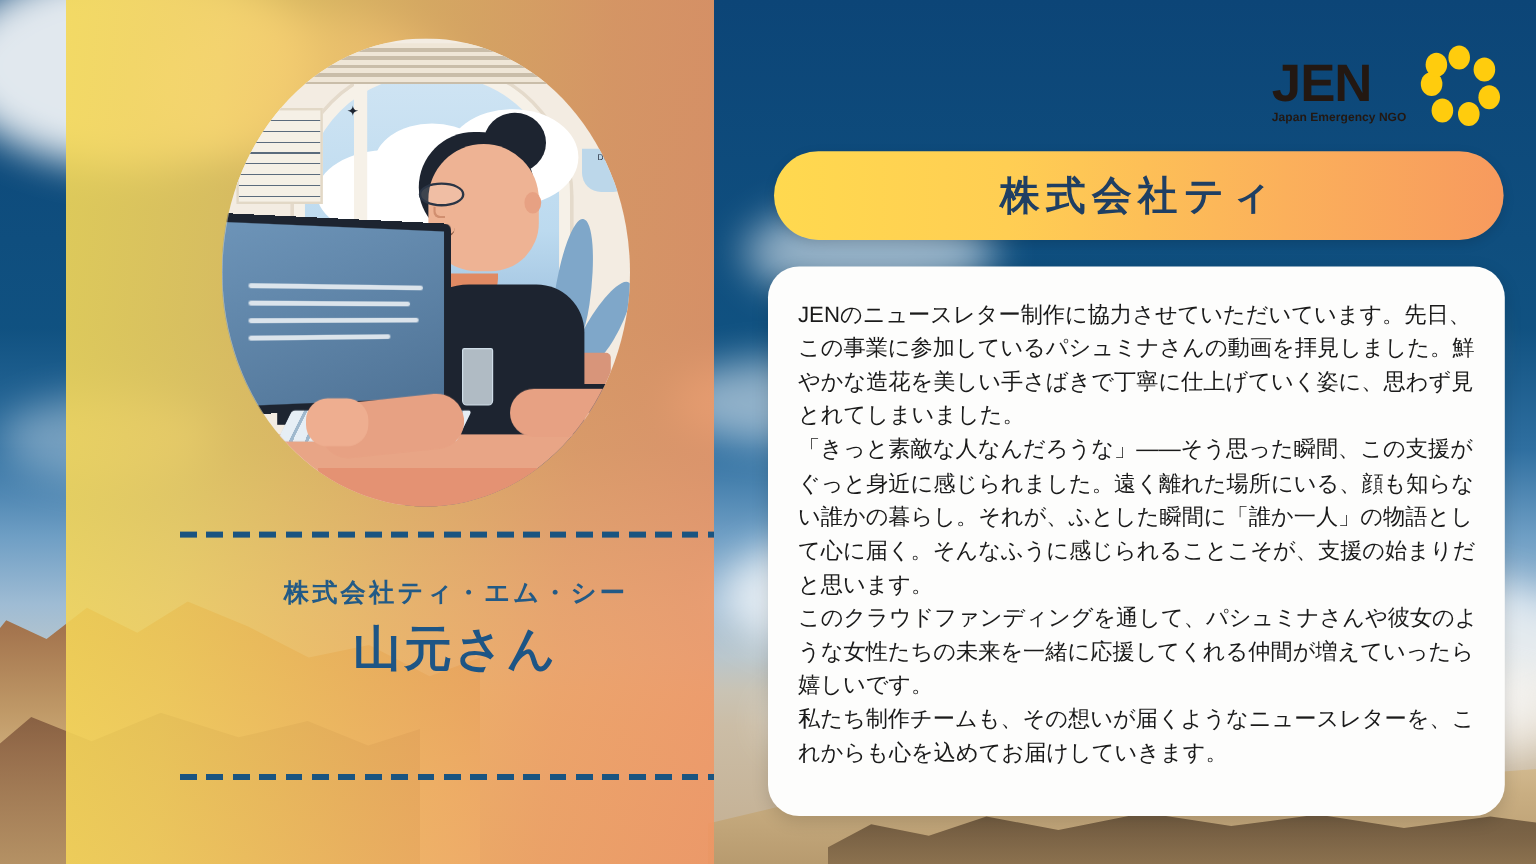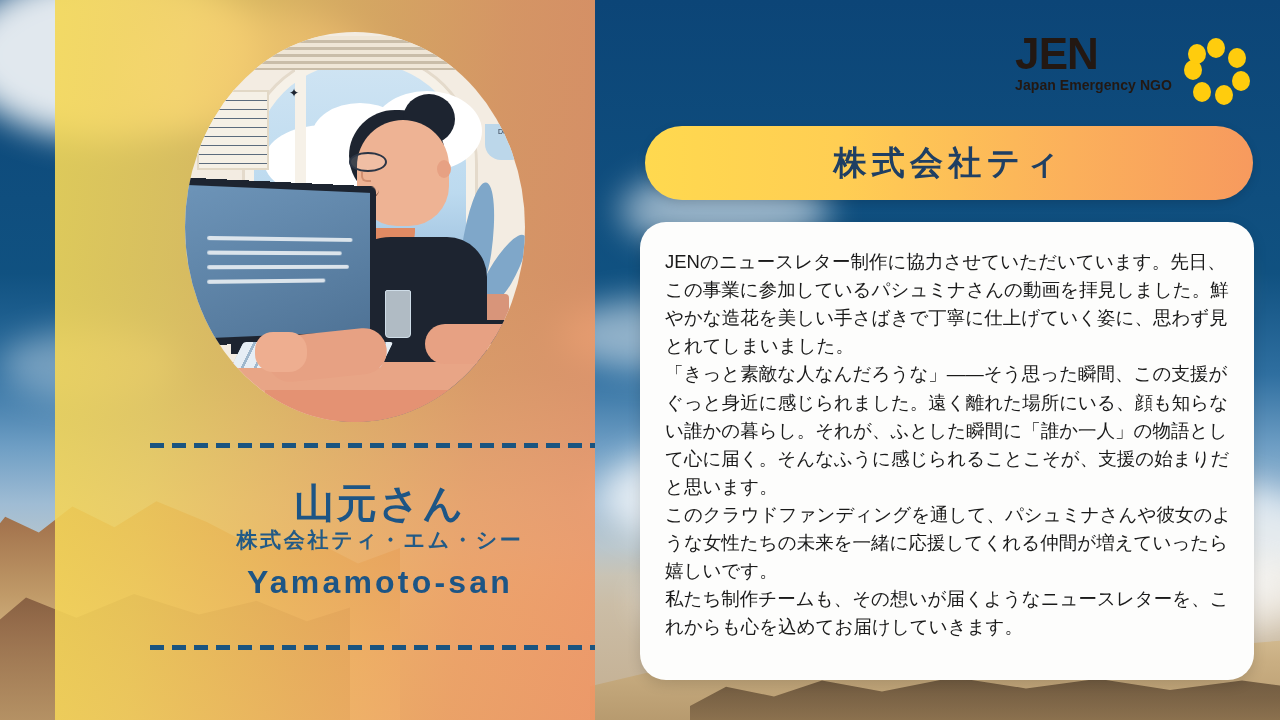--- a/index.html
+++ b/index.html
@@ -169,22 +169,22 @@
   #company {
     font-size:21px; letter-spacing:.13em; font-weight:600; color:#225a86;
     margin-bottom:10px;
   }
   #person-jp { font-size:40px; font-weight:700; letter-spacing:.06em; color:#1d5585; line-height:1.15; }
   #person-en { font-size:32px; font-weight:600; letter-spacing:.1em; color:#1d5585; margin-top:2px; }
 
   
   #jen-logo { position:absolute; right:30px; top:34px; display:flex; align-items:flex-start; gap:12px; }
   #jen-wordmark { text-align:left; }
-  #jen-text { font-size:44px; font-weight:800; color:#231812; letter-spacing:-.02em; line-height:.92; }
-  #jen-tagline { font-size:14px; font-weight:700; color:#231812; letter-spacing:.005em; margin-top:3px; }
+  #jen-text { font-size:44px; font-weight:800; color:#231812; letter-spacing:-.02em; line-height:.92;margin-top:16px; }
+  #jen-tagline { font-size:10px; font-weight:700; color:#231812; letter-spacing:.005em; margin-top:3px; }
   #jen-dots { position:relative; width:66px; height:66px; margin-top:4px; }
   #jen-dots i { position:absolute; width:18px; height:20px; background:#ffcc0d; border-radius:50%; }
 
   
   #title-banner {
     position:absolute; left:645px; top:126px; width:608px; height:74px;
     border-radius:37px;
     background:linear-gradient(90deg,#ffd94f 0%, #ffce53 32%, #fbb05b 70%, #f79a5e 100%);
     display:flex; align-items:center; justify-content:center;
     box-shadow:0 3px 10px rgba(0,0,0,.13);
@@ -266,23 +266,22 @@
     <div class="p-glass"></div>
     <div class="p-keyboard"></div>
     <div class="p-arm2"></div>
     <div class="p-arm"></div>
     <div class="p-hand"></div>
   </div>
 
   <div class="dash dash-top"></div>
 
   <div id="name-block">
+    <div id="company">株式会社ティ・エム・シー</div>
     <div id="person-jp">山元さん</div>
-    <div id="company">株式会社ティ・エム・シー</div>
-    <div id="person-en">Yamamoto-san</div>
   </div>
 
   <div class="dash dash-bottom"></div>
 </div>
 
 <div id="jen-logo">
   <div id="jen-wordmark">
     <div id="jen-text">JEN</div>
     <div id="jen-tagline">Japan Emergency NGO</div>
   </div>

